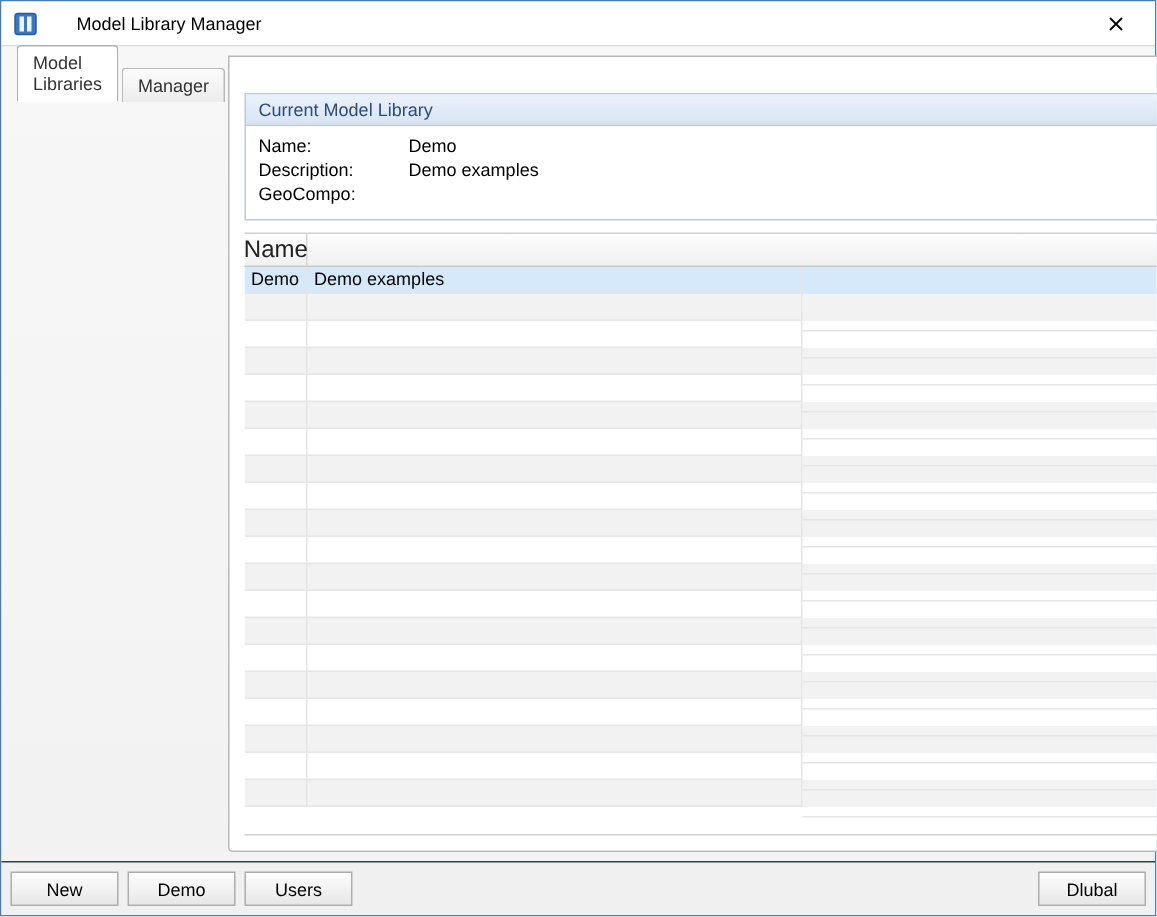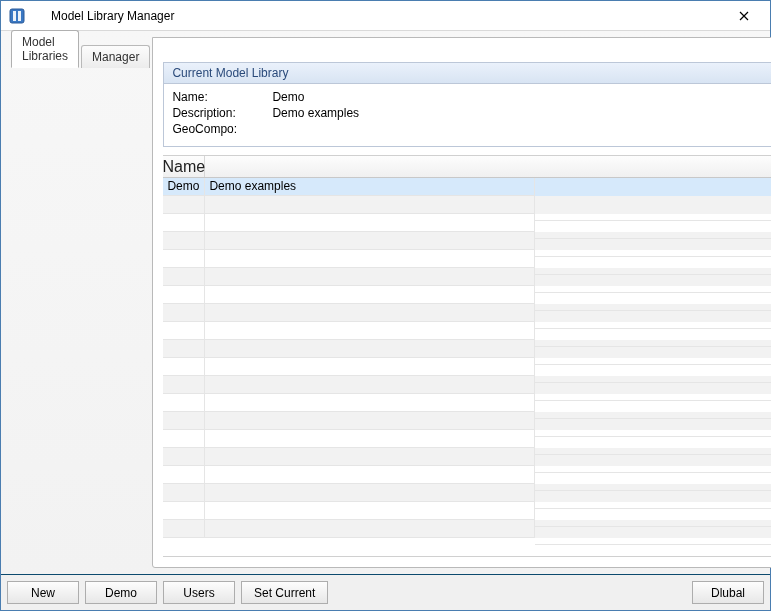--- a/index.html
+++ b/index.html
@@ -263,18 +263,17 @@
       </div>
 
     </div>
 
   </div>
 
   <div class="button-row">
     <button class="win">New</button>
     <button class="win">Demo</button>
     <button class="win">Users</button>
-    <button class="win">Set Current</button>
     <div class="spacer"></div>
     <button class="win">Dlubal</button>
   </div>
 
 </div>
 
 </body></html>

